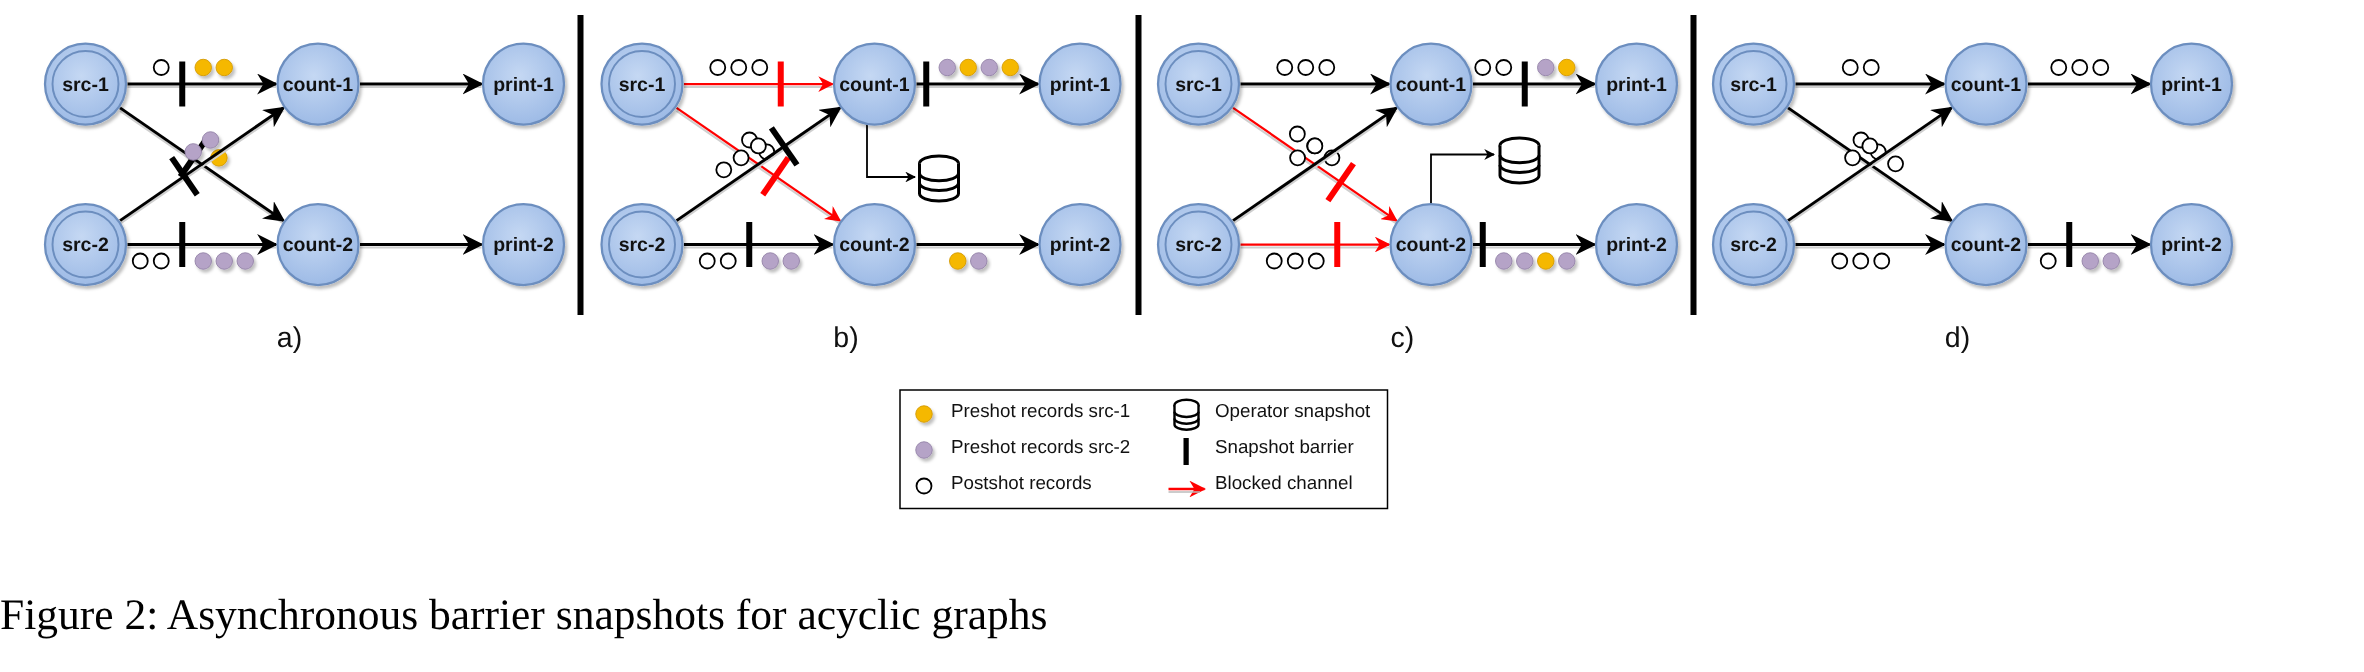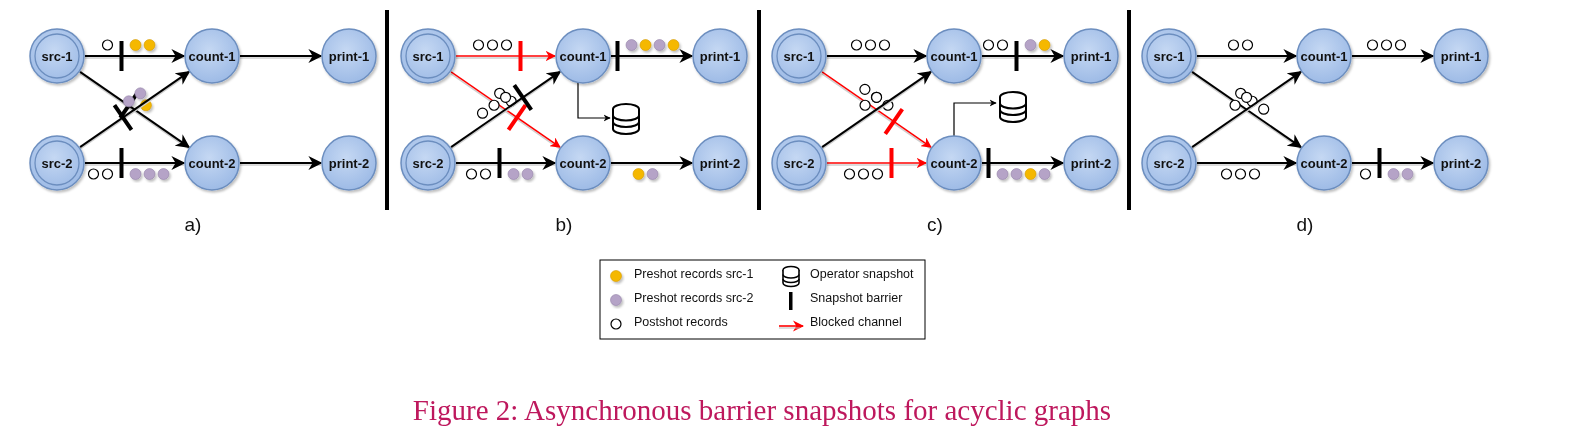--- a/index.html
+++ b/index.html
@@ -1,21 +1,21 @@
 <!DOCTYPE html>
 <html><head>
 <meta charset="utf-8">
 <style>
   html, body { margin: 0; padding: 0; background: #ffffff; }
   body { width: 1576px; height: 448px; position: relative; overflow: hidden; font-family: "Liberation Sans", sans-serif; }
   #fig { position: absolute; left: 0; top: 0; }
   .node-label { font-family: "Liberation Sans", sans-serif; font-weight: bold; font-size: 13px; fill: #111; }
   .panel-label { font-family: "Liberation Sans", sans-serif; font-size: 19px; fill: #111; }
   .legend-text { font-family: "Liberation Sans", sans-serif; font-size: 12.5px; fill: #111; }
-  .caption { position: absolute; left: 0; width: 1524px; top: 394px; text-align: center; font-family: "Liberation Serif", serif; font-size: 29px; color: #be185d; }
+  .caption { position: absolute; left: 0; width: 1524px; top: 394px; font-family: "Liberation Serif", serif; font-size: 29px; color: #000000; }
 </style>
 </head>
 <body>
 
 <svg id="fig" width="1576" height="448" viewBox="0 0 1576 448" xmlns="http://www.w3.org/2000/svg">
   <defs>
     <marker id="arr-black" viewBox="0 0 10 10" refX="9" refY="5" markerWidth="7" markerHeight="7" orient="auto-start-reverse">
       <path d="M0,0 L10,5 L0,10 L3,5 z" fill="#000"></path>
     </marker>
     <marker id="arr-red" viewBox="0 0 10 10" refX="9" refY="5" markerWidth="7" markerHeight="7" orient="auto-start-reverse">

